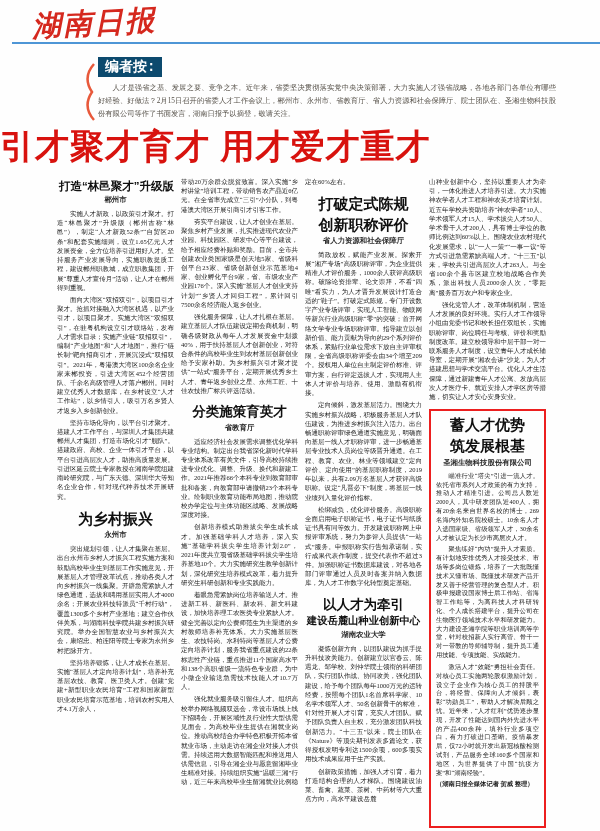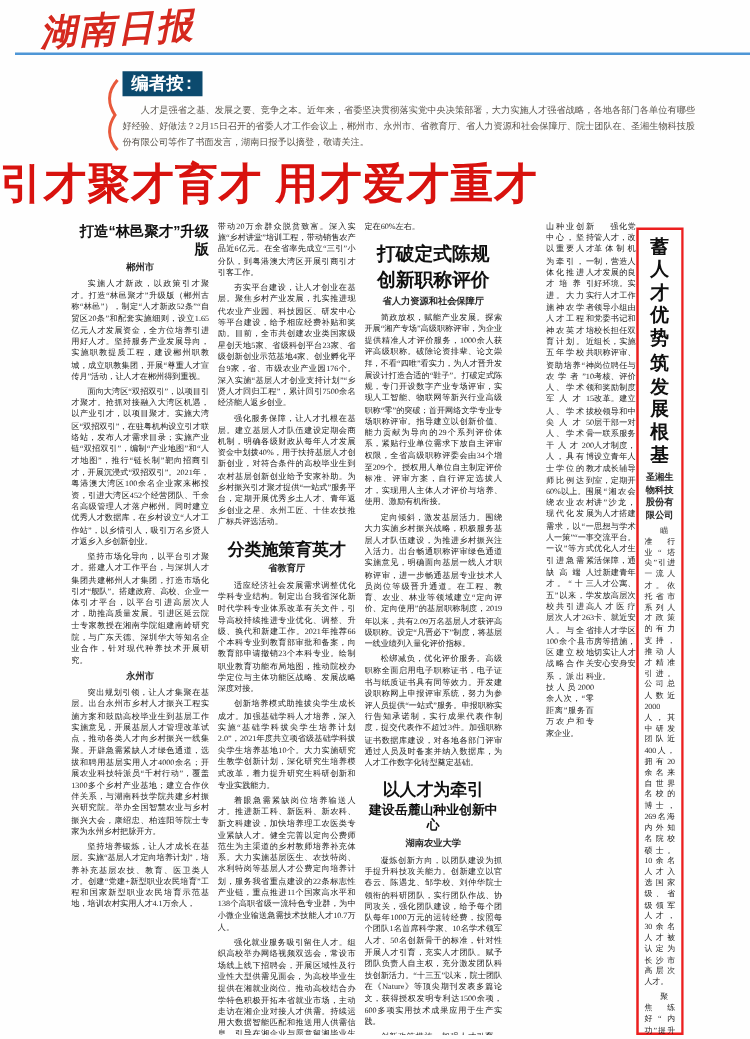--- a/index.html
+++ b/index.html
@@ -19,21 +19,21 @@
   .editor-text { margin-top:4px; font-size:7.3px; line-height:1.8; color:#565149;
                  text-align:justify; text-indent:2em; }
 
   .headline { position:absolute; left:0; top:124px; width:600px; text-align:left;
               font-family:"Liberation Sans", sans-serif; font-weight:900; font-size:34px;
               color:#d8120e; letter-spacing:1px; white-space:nowrap; }
 
   .columns { position:absolute; left:57px; top:177px; width:490px; height:651px;
              display:flex; gap:7px; }
   .col { width:117px; overflow:hidden; }
-  .col-4 { display:flex; flex-direction:row;margin-left:28px; }
+  .col-4 { display:flex; flex-direction:column; }
 
   .col p { margin:0 0 3px 0; font-size:6.5px; line-height:1.42; text-align:justify;
            color:#1c1c1c; text-indent:2em; }
   .col p.cont { text-indent:0; }
 
   .art-title { font-family:"Liberation Sans", sans-serif; font-weight:700; color:#0f0f0f;
                text-align:center; margin:2px 0 2px 0; line-height:1.22; }
   .t-single { font-size:11.5px;text-align:right; }
   .t-double { font-size:15px; margin-top:9px; }
   .t-mid    { font-size:13.5px; margin-top:9px; }
@@ -70,20 +70,21 @@
   <div class="headline">引才聚才育才 用才爱才重才</div>
 
   <div class="columns">
 
     <div class="col">
       <div class="art-title t-single">打造“林邑聚才”升级版</div>
       <div class="byline">郴州市</div>
       <p>实施人才新政，以政策引才聚才。打造“林邑聚才”升级版（郴州古称“林邑”），制定“人才新政52条”“自贸区20条”和配套实施细则，设立1.65亿元人才发展资金，全方位培养引进用好人才。坚持服务产业发展导向，实施职教提质工程，建设郴州职教城，成立职教集团，开展“尊重人才宣传月”活动，让人才在郴州得到重视。</p>
       <p>面向大湾区“双招双引”，以项目引才聚才。抢抓对接融入大湾区机遇，以产业引才，以项目聚才。实施大湾区“双招双引”，在驻粤机构设立引才联络站，发布人才需求目录；实施产业链“双招双引”，编制“产业地图”和“人才地图”，推行“链长制”靶向招商引才，开展沉浸式“双招双引”。2021年，粤港澳大湾区100余名企业家来郴投资，引进大湾区452个经营团队、千余名高级管理人才落户郴州。同时建立优秀人才数据库，在乡村设立“人才工作站”，以乡情引人，吸引万名乡贤人才返乡入乡创新创业。</p>
       <p>坚持市场化导向，以平台引才聚才。搭建人才工作平台，与深圳人才集团共建郴州人才集团，打造市场化引才“舰队”。搭建政府、高校、企业一体引才平台，以平台引进高层次人才，助推高质量发展。引进区延云院士专家教授在湘南学院组建南岭研究院，与广东天德、深圳华大等知名企业合作，针对现代种养技术开展研究。</p>
+      <div class="art-title t-double">为乡村振兴</div>
       <div class="byline">永州市</div>
       <p>突出规划引领，让人才集聚在基层。出台永州市乡村人才振兴工程实施方案和鼓励高校毕业生到基层工作实施意见，开展基层人才管理改革试点，推动各类人才向乡村振兴一线集聚。开辟急需紧缺人才绿色通道，选拔和聘用基层实用人才4000余名；开展农业科技特派员“千村行动”，覆盖1300多个乡村产业基地；建立合作伙伴关系，与湖南科技学院共建乡村振兴研究院。举办全国智慧农业与乡村振兴大会，康绍忠、柏连阳等院士专家为永州乡村把脉开方。</p>
       <p>坚持培养锻炼，让人才成长在基层。实施“基层人才定向培养计划”，培养补充基层农技、教育、医卫类人才。创建“党建+新型职业农民培育”工程和国家新型职业农民培育示范基地，培训农村实用人才4.1万余人，</p>
     </div>
 
     <div class="col">
       <p class="cont">带动20万余群众脱贫致富。深入实施“乡村讲堂”培训工程，带动销售农产品近6亿元。在全省率先成立“三引”小分队，到粤港澳大湾区开展引商引才引客工作。</p>
       <p>夯实平台建设，让人才创业在基层。聚焦乡村产业发展，扎实推进现代农业产业园、科技园区、研发中心等平台建设，给予相应经费补贴和奖励。目前，全市共创建农业类国家级星创天地5家、省级科创平台23家、省级创新创业示范基地4家、创业孵化平台9家，省、市级农业产业园176个。深入实施“基层人才创业支持计划”“乡贤人才回归工程”，累计回引7500余名经济能人返乡创业。</p>
       <p>强化服务保障，让人才扎根在基层。建立基层人才队伍建设定期会商机制，明确各级财政从每年人才发展资金中划拨40%，用于扶持基层人才创新创业，对符合条件的高校毕业生到农村基层创新创业给予安家补助。为乡村振兴引才聚才提供“一站式”服务平台，定期开展优秀乡土人才、青年返乡创业之星、永州工匠、十佳农技推广标兵评选活动。</p>
       <div class="art-title t-mid">分类施策育英才</div>

